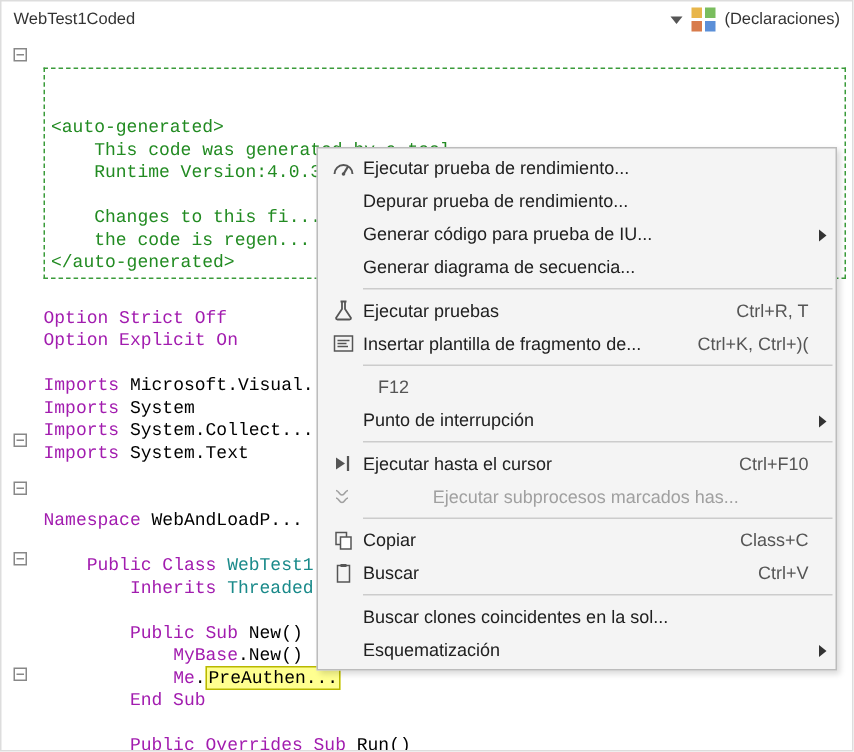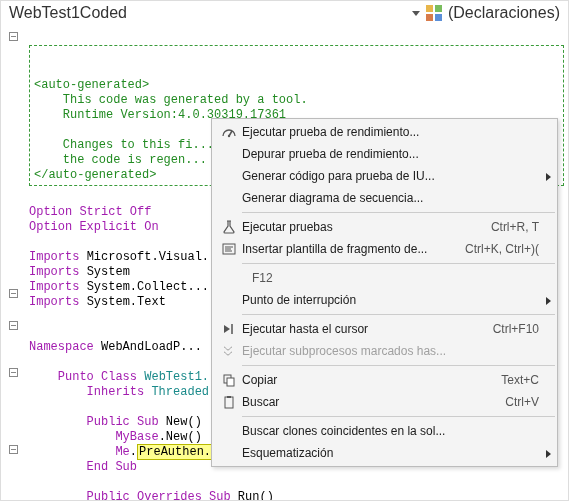--- a/index.html
+++ b/index.html
@@ -11,21 +11,21 @@
     height: 501px;
     overflow: hidden;
     position: relative;
     border: 1px solid #ddd;
   }
   .topbar {
     display: flex;
     align-items: center;
     padding: 4px 8px;
     font-family: Segoe UI, sans-serif;
-    font-size: 16px;
+    font-size: 11px;
     color: #333;
     height: 24px;
   }
   .topbar .spacer { flex: 1; }
   .dropdown-icon { width:0;height:0;border-left:4px solid transparent;border-right:4px solid transparent;border-top:5px solid #555;margin-right:6px; }
   .colorful-icon {
     display:inline-block;width:16px;height:16px;margin-right:6px;position:relative;
   }
   .colorful-icon .q { position:absolute;width:7px;height:7px; }
   .colorful-icon .q1 { background:#e8b64b;top:0;left:0; }
@@ -70,30 +70,29 @@
     left:210px;
     top:97px;
     width:347px;
     background:#f4f4f4;
     border:1px solid #bcbcbc;
     box-shadow:2px 2px 4px rgba(0,0,0,0.15);
     font-family: Segoe UI, sans-serif;
     font-size:12px;
     color:#202020;
     padding:2px 0;
-    margin-top:20px;
   }
   .ctx .row {
     display:flex;
     align-items:center;
     height:22px;
     padding:0 18px 0 4px;
     position:relative;
   }
-  .ctx .row.disabled { color:#a0a0a0; }
+  .ctx .row.disabled { color:#a0a0a0;text-align:center; }
   .ctx .iconcell { width:26px;display:flex;align-items:center;justify-content:center; }
   .ctx .label { flex:1; white-space:nowrap;overflow:hidden;text-overflow:ellipsis; }
   .ctx .shortcut { color:#555;padding-left:10px;white-space:nowrap; }
   .ctx .arrow { position:absolute;right:6px;top:8px;width:0;height:0;border-top:4px solid transparent;border-bottom:4px solid transparent;border-left:5px solid #333; }
   .ctx .sep { height:1px;background:#cccccc;margin:3px 2px 3px 30px; }
   .ctx svg { width:16px;height:16px; }
 
   
   .fold-row { height:15px; position:relative; }
 </style>
@@ -169,21 +168,21 @@
 <span class="blue">Option Explicit On</span>
 
 <span><span class="blue">Imports</span> <span class="black">Microsoft.Visual...</span></span>
 <span><span class="blue">Imports</span> <span class="black">System</span></span>
 <span><span class="blue">Imports</span> <span class="black">System.Collect...</span></span>
 <span><span class="blue">Imports</span> <span class="black">System.Text</span></span>
 
 
 <span><span class="blue">Namespace</span> <span class="black">WebAndLoadP...</span></span>
 
-<span>    <span class="blue">Punto Class </span><span class="teal">WebTest1...</span></span>
+<span>    <span class="blue">Public Class </span><span class="teal">WebTest1...</span></span>
 <span>        <span class="blue">Inherits </span><span class="teal">Threaded...</span></span>
 
 <span>        <span class="blue">Public Sub </span><span class="black">New()</span></span>
 <span>            <span class="blue">MyBase</span><span class="black">.New()</span></span>
 <span>            <span class="blue">Me</span><span class="black">.</span><span class="hl-yellow">PreAuthen...</span></span>
 <span>        <span class="blue">End Sub</span></span>
 
 <span>        <span class="blue">Public Overrides Sub </span><span class="black">Run()</span></span>
 
 
@@ -269,21 +268,21 @@
     </div>
     <div class="sep"></div>
     <div class="row">
       <span class="iconcell">
         <svg viewBox="0 0 16 16">
           <rect x="3" y="3" width="7" height="8" fill="none" stroke="#555"></rect>
           <rect x="6" y="6" width="7" height="8" fill="#fff" stroke="#555"></rect>
         </svg>
       </span>
       <span class="label">Copiar</span>
-      <span class="shortcut">Text+C</span>
+      <span class="shortcut">Class+C</span>
     </div>
     <div class="row">
       <span class="iconcell">
         <svg viewBox="0 0 16 16">
           <rect x="4" y="3" width="8" height="11" fill="none" stroke="#555"></rect>
           <rect x="6" y="2" width="4" height="2" fill="#555"></rect>
         </svg>
       </span>
       <span class="label">Buscar</span>
       <span class="shortcut">Ctrl+V</span>

